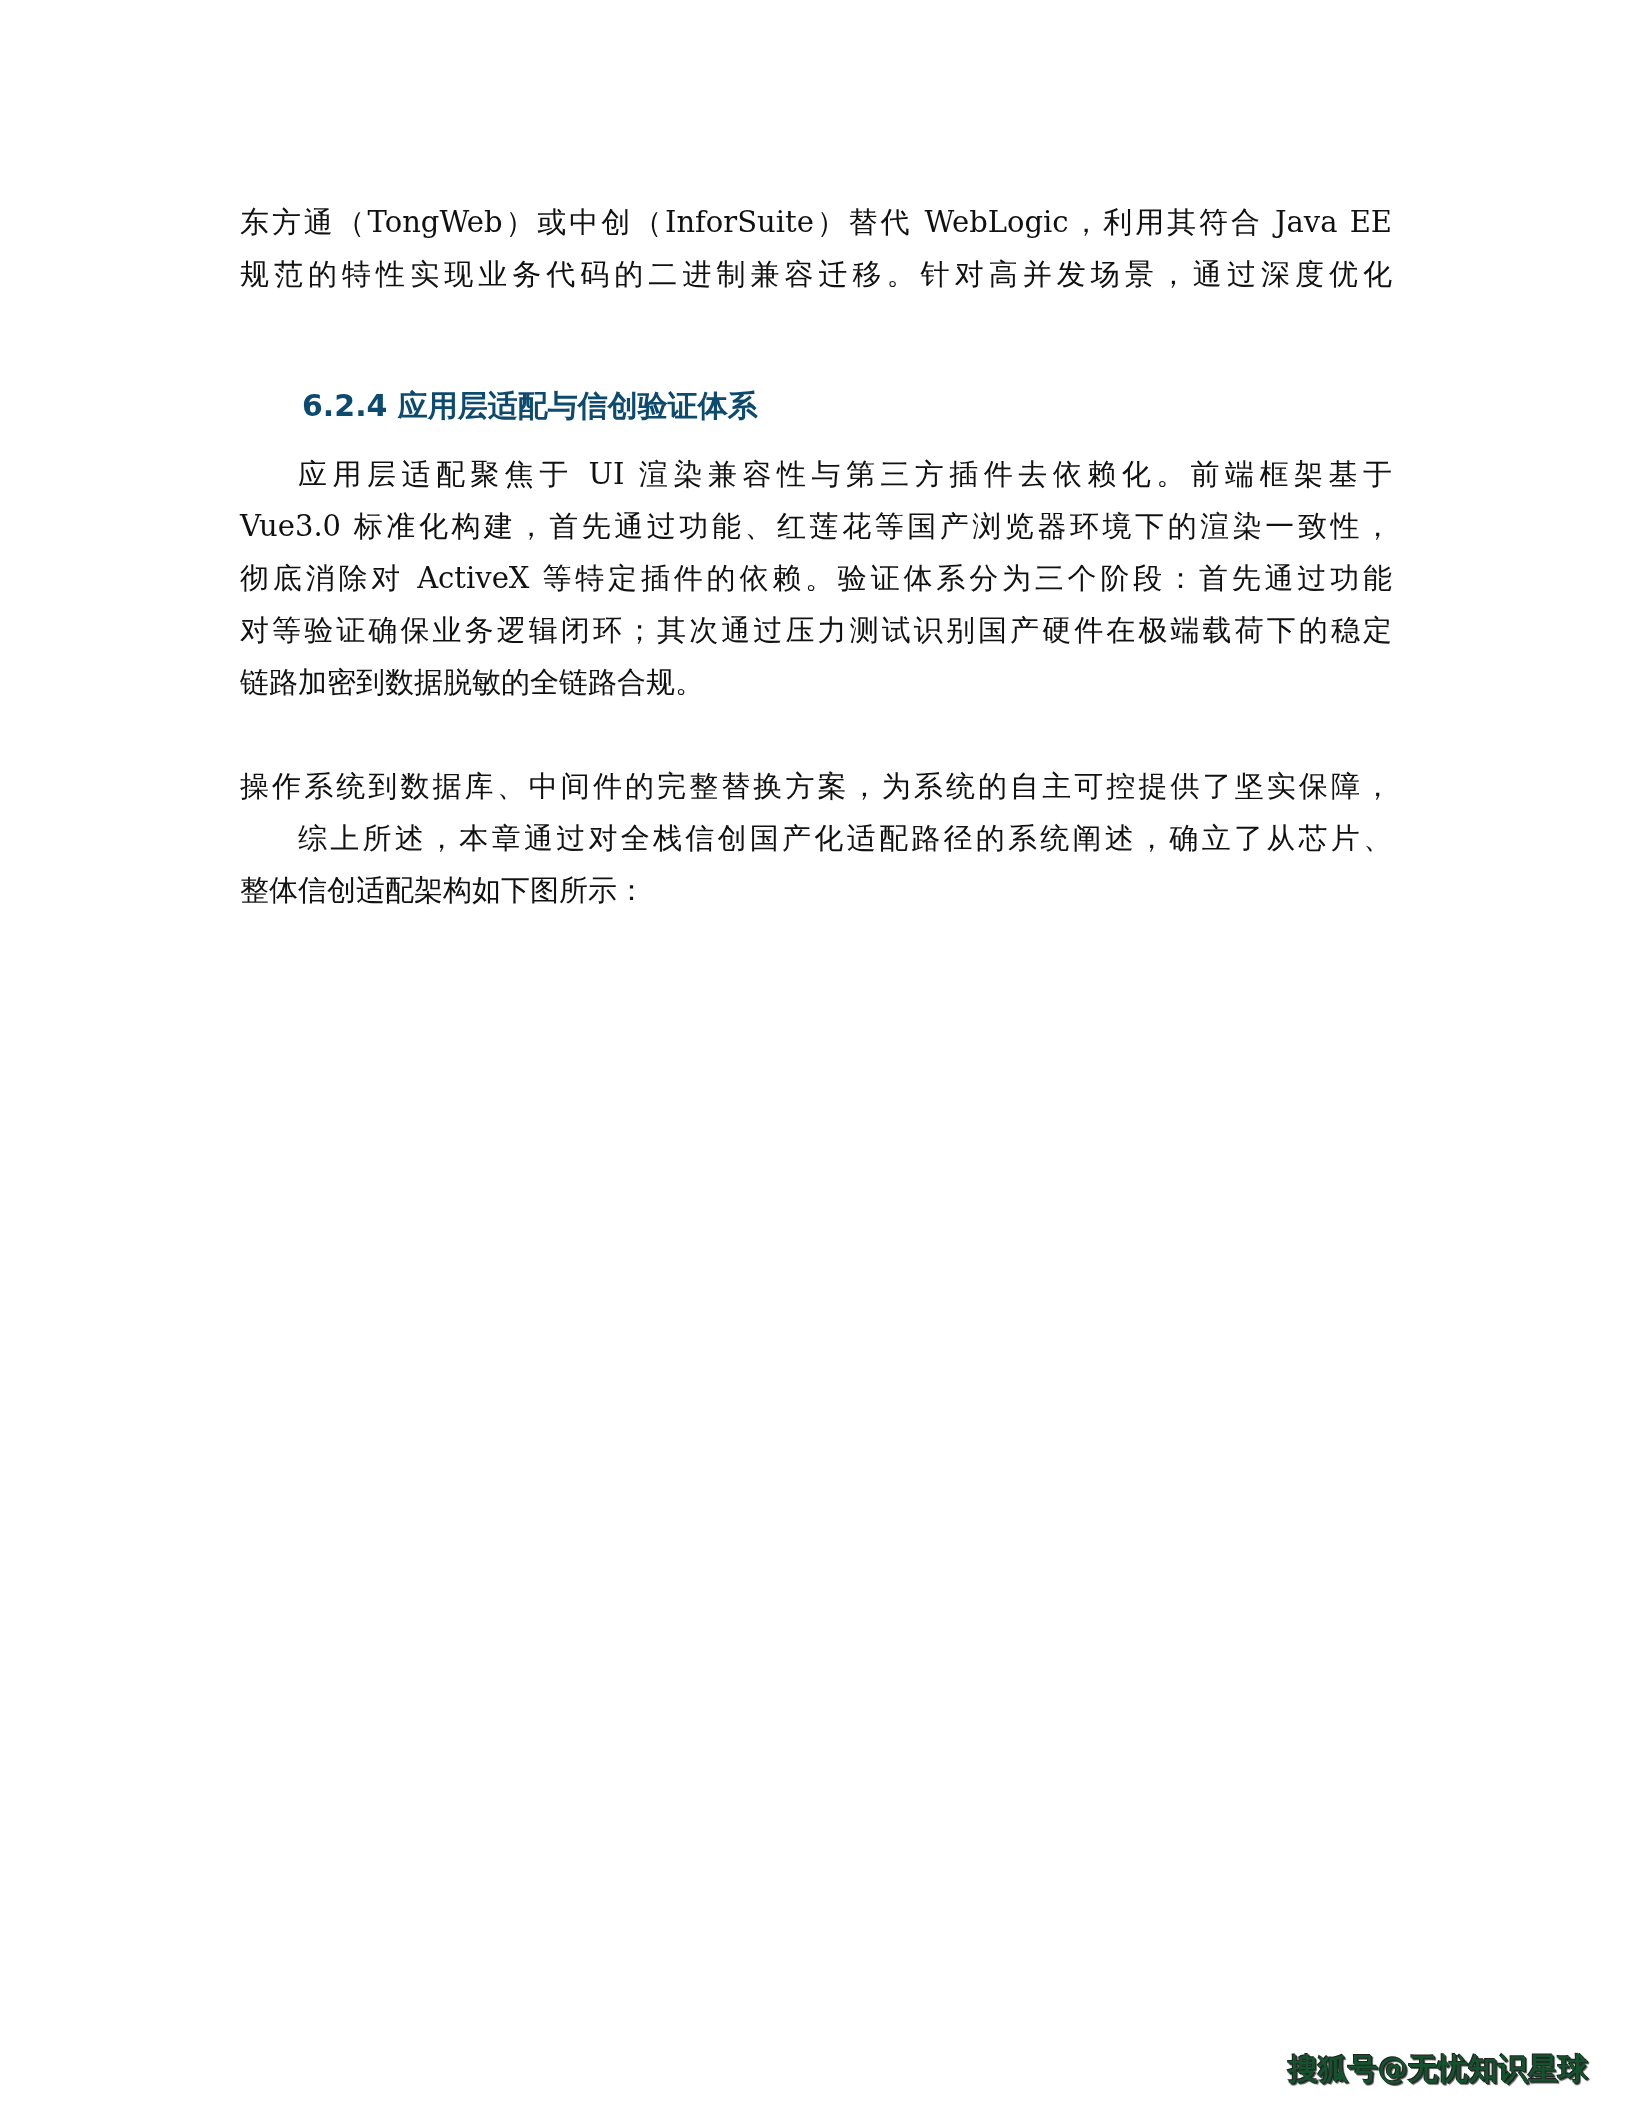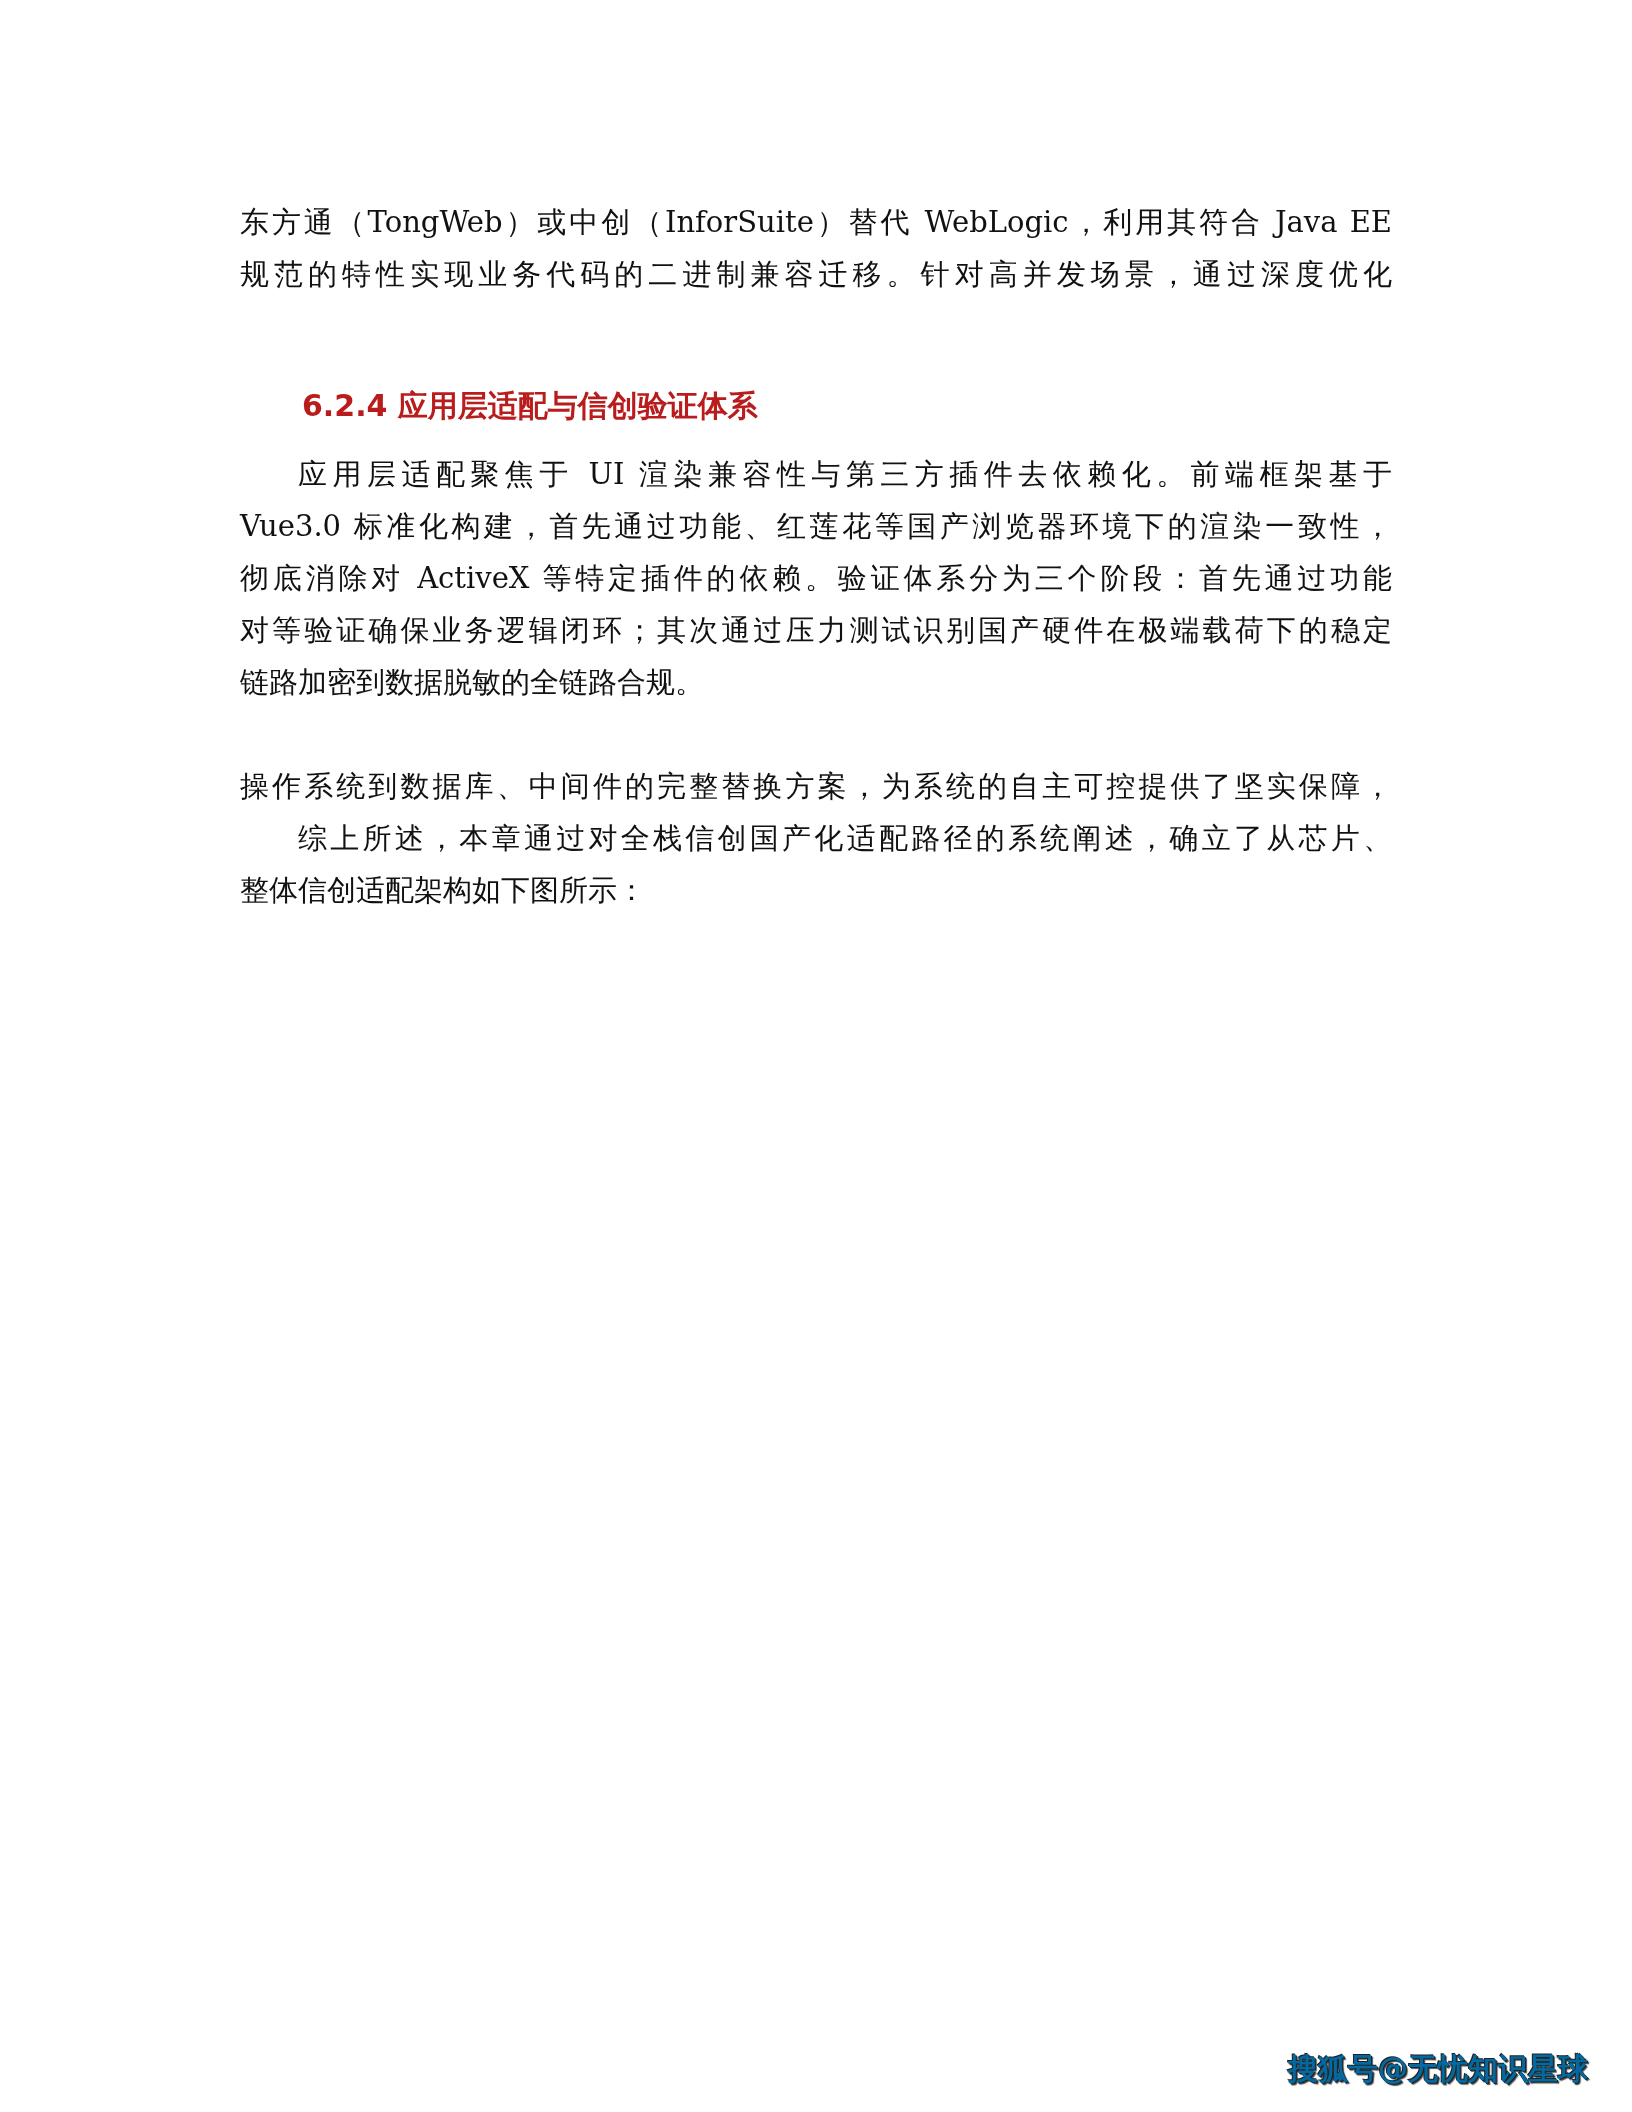--- a/index.html
+++ b/index.html
@@ -44,31 +44,31 @@
       padding-left: 58px;
     }
     .heading {
       position: absolute;
       left: 302px;
       top: 380px;
       font-family: "DejaVu Sans", "Liberation Sans", sans-serif;
       font-weight: bold;
       font-size: 30px;
       line-height: 52px;
-      color: #b91c1c;
+      color: #0c4a6e;
       white-space: nowrap;
     }
     .watermark {
       position: absolute;
       right: 44px;
       bottom: 22px;
       font-family: "DejaVu Sans", "Liberation Sans", sans-serif;
       font-size: 30px;
       font-weight: bold;
-      color: #0369a1;
+      color: #14532d;
       text-shadow: -1px -1px 0 #222, 1px 1px 0 #222, 2px 2px 1px #555;
       white-space: nowrap;
     }
   </style>
 </head>
 <body>
 
 <div class="page">
 
   <div class="text-col" style="top:196px;">

